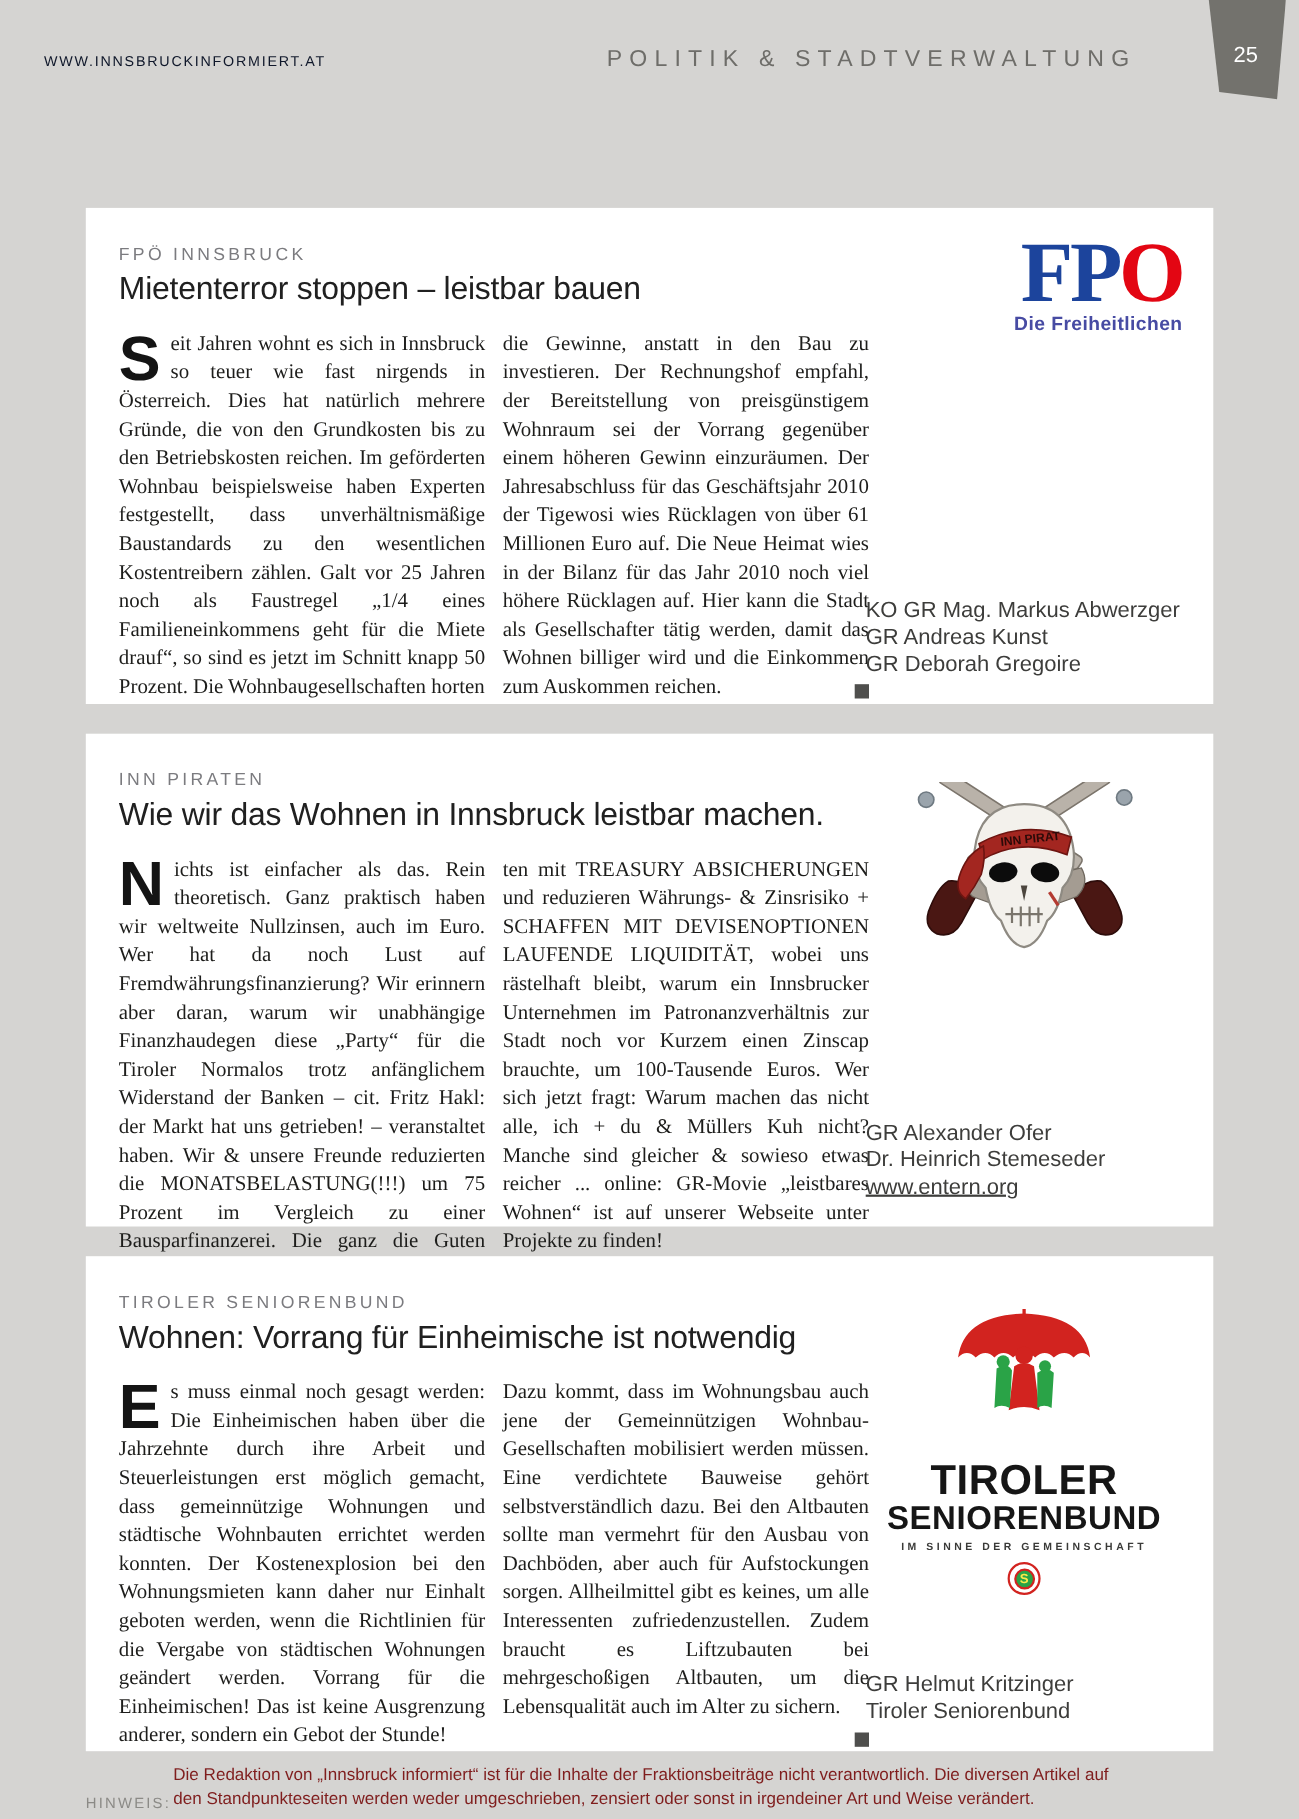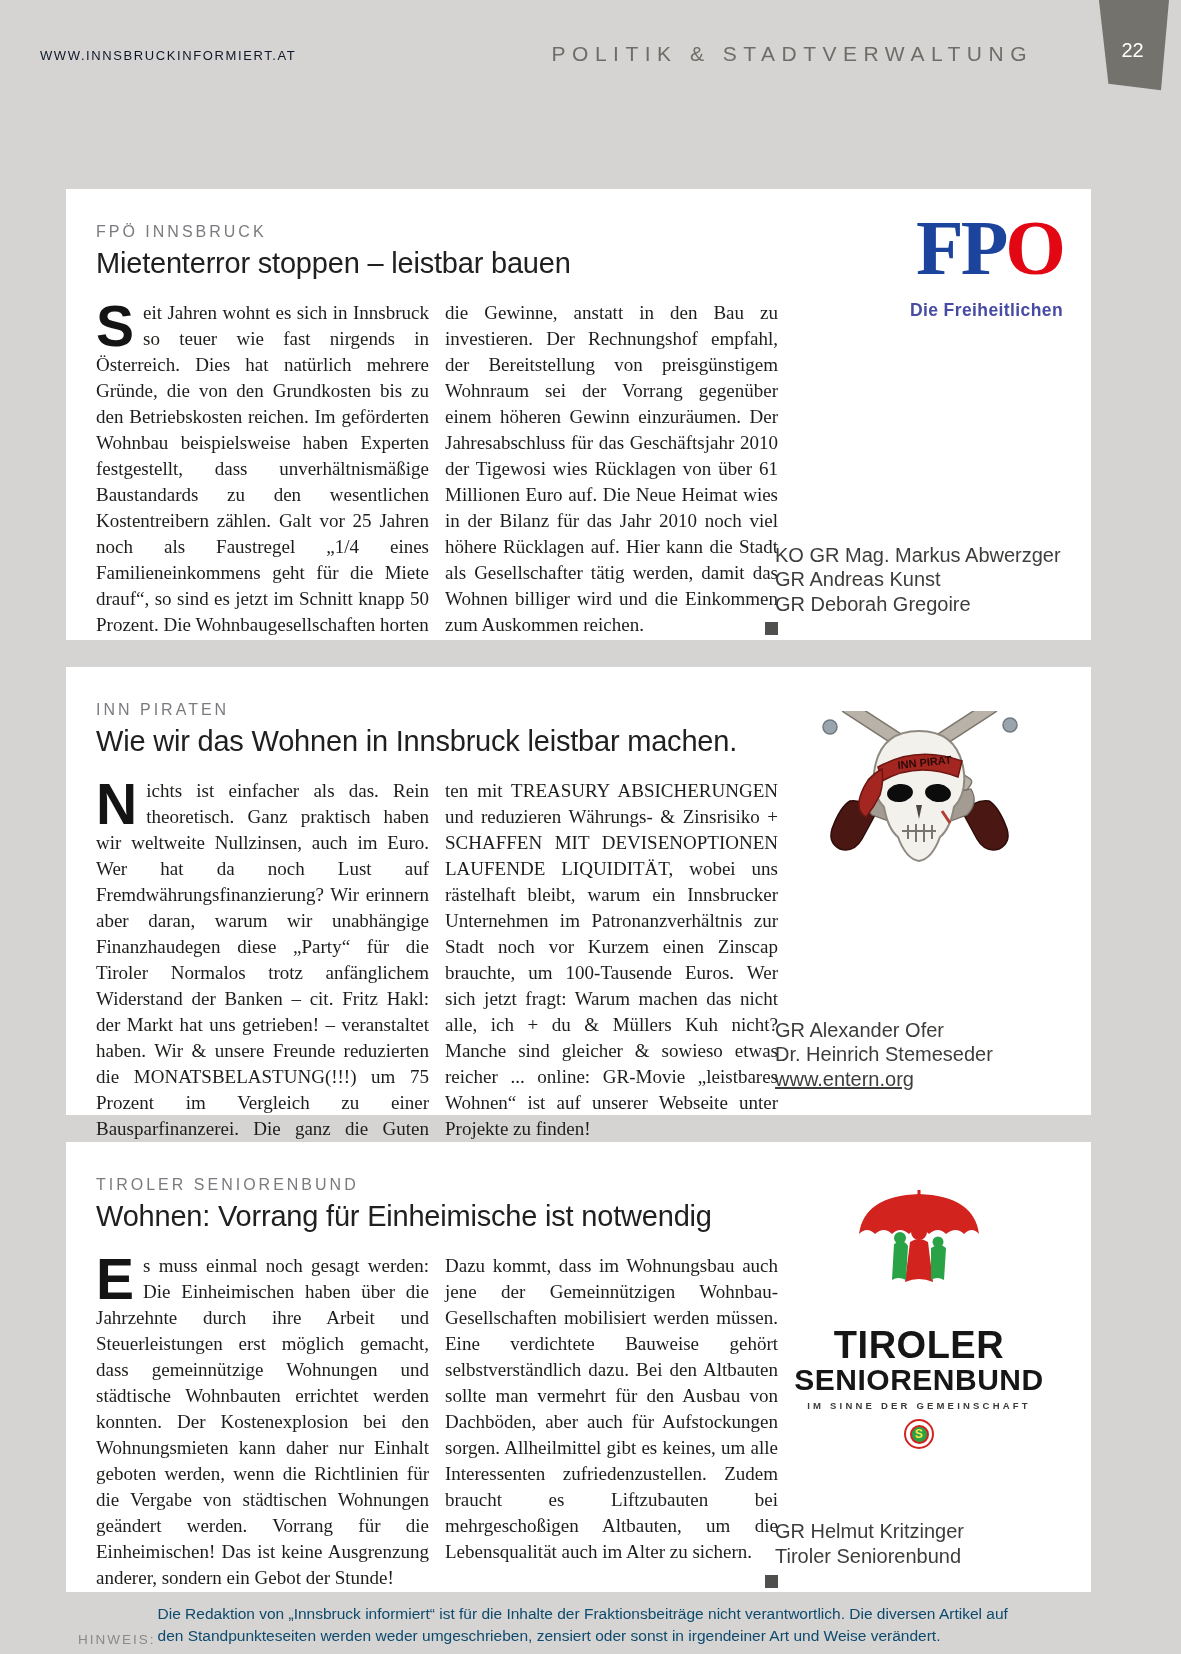--- a/index.html
+++ b/index.html
@@ -24,21 +24,21 @@
   .page-tab {
     position:absolute; left:1096px; top:0; width:73px; height:92px;
     background:#73726d;
     clip-path:polygon(4% 0, 100% 0, 89% 98%, 17% 91%);
     color:#fff; display:flex; align-items:center; justify-content:center;
     font-size:20px; padding-top:8px;
   }
 
   
   .card {
-    position:absolute; left:66px; width:1025px; background:#ffffff;
+    position:absolute; left:78px; width:1025px; background:#ffffff;
     padding:34px 30px 26px 30px;
   }
   .card1 { top:189px; height:451px; }
   .card2 { top:667px; height:448px; }
   .card3 { top:1142px; height:450px; }
 
   .kicker {
     font-size:16px; letter-spacing:3px; color:#7b7b7f; font-weight:400;
   }
   .card-title {
@@ -67,21 +67,21 @@
 
   
   .fpo-logo { align-self:flex-end; text-align:right; margin-top:-6px; }
   .fpo-word {
     font-family:"Liberation Serif", serif; font-weight:700;
     font-size:78px; line-height:70px; letter-spacing:-3px;
   }
   .fpo-fp { color:#1c449c; }
   .fpo-o  { color:#e30613; }
   .fpo-sub {
-    font-weight:700; font-size:17.5px; color:#474ba3; letter-spacing:0.4px; margin-top:17px;
+    font-weight:700; font-size:17.5px; color:#474ba3; letter-spacing:0.4px; margin-top:1px;
   }
 
   
   .pirate-logo { align-self:center; margin-top:14px; }
 
   
   .tsb-logo { align-self:center; text-align:center; margin-top:14px; width:100%; }
   .tsb-line1, .tsb-line2 {
     font-weight:700; color:#161616; letter-spacing:0.5px; line-height:1.02;
   }
@@ -101,32 +101,32 @@
 
   
   .footer {
     position:absolute; left:78px; top:1603px; width:1030px;
     display:flex; align-items:flex-end;
   }
   .footer-label {
     font-size:13.5px; letter-spacing:2px; color:#8b8a86; white-space:nowrap; padding-top:2px;
   }
   .footer-text {
-    font-size:15.5px; line-height:22px; color:#0c4a6e; width:880px; margin-left:2px;
+    font-size:15.5px; line-height:22px; color:#7f1d1d; width:880px; margin-left:2px;
   }
 </style>
 </head>
 <body>
 
 <div class="page">
 
   <div class="hdr-url">WWW.INNSBRUCKINFORMIERT.AT</div>
   <div class="hdr-section">POLITIK &amp; STADTVERWALTUNG</div>
   <div class="page-tab">
-    <span>22</span>
+    <span>25</span>
   </div>
 
   <div class="card card1">
     <div class="kicker">FPÖ INNSBRUCK</div>
     <div class="card-title">Mietenterror stoppen – leistbar bauen</div>
     <div class="cols">
       <div class="col">
         <span class="dropcap">S</span><span>eit Jahren wohnt es sich in Innsbruck so teuer wie fast nirgends in Österreich. Dies hat natürlich mehrere Gründe, die von den Grundkosten bis zu den Betriebskosten reichen. Im geförderten Wohnbau beispielsweise haben Experten festgestellt, dass unverhältnismäßige Baustandards zu den wesentlichen Kostentreibern zählen. Galt vor 25 Jahren noch als Faustregel „1/4 eines Familieneinkommens geht für die Miete drauf“, so sind es jetzt im Schnitt knapp 50 Prozent. Die Wohnbaugesellschaften horten</span>
       </div>
       <div class="col">

